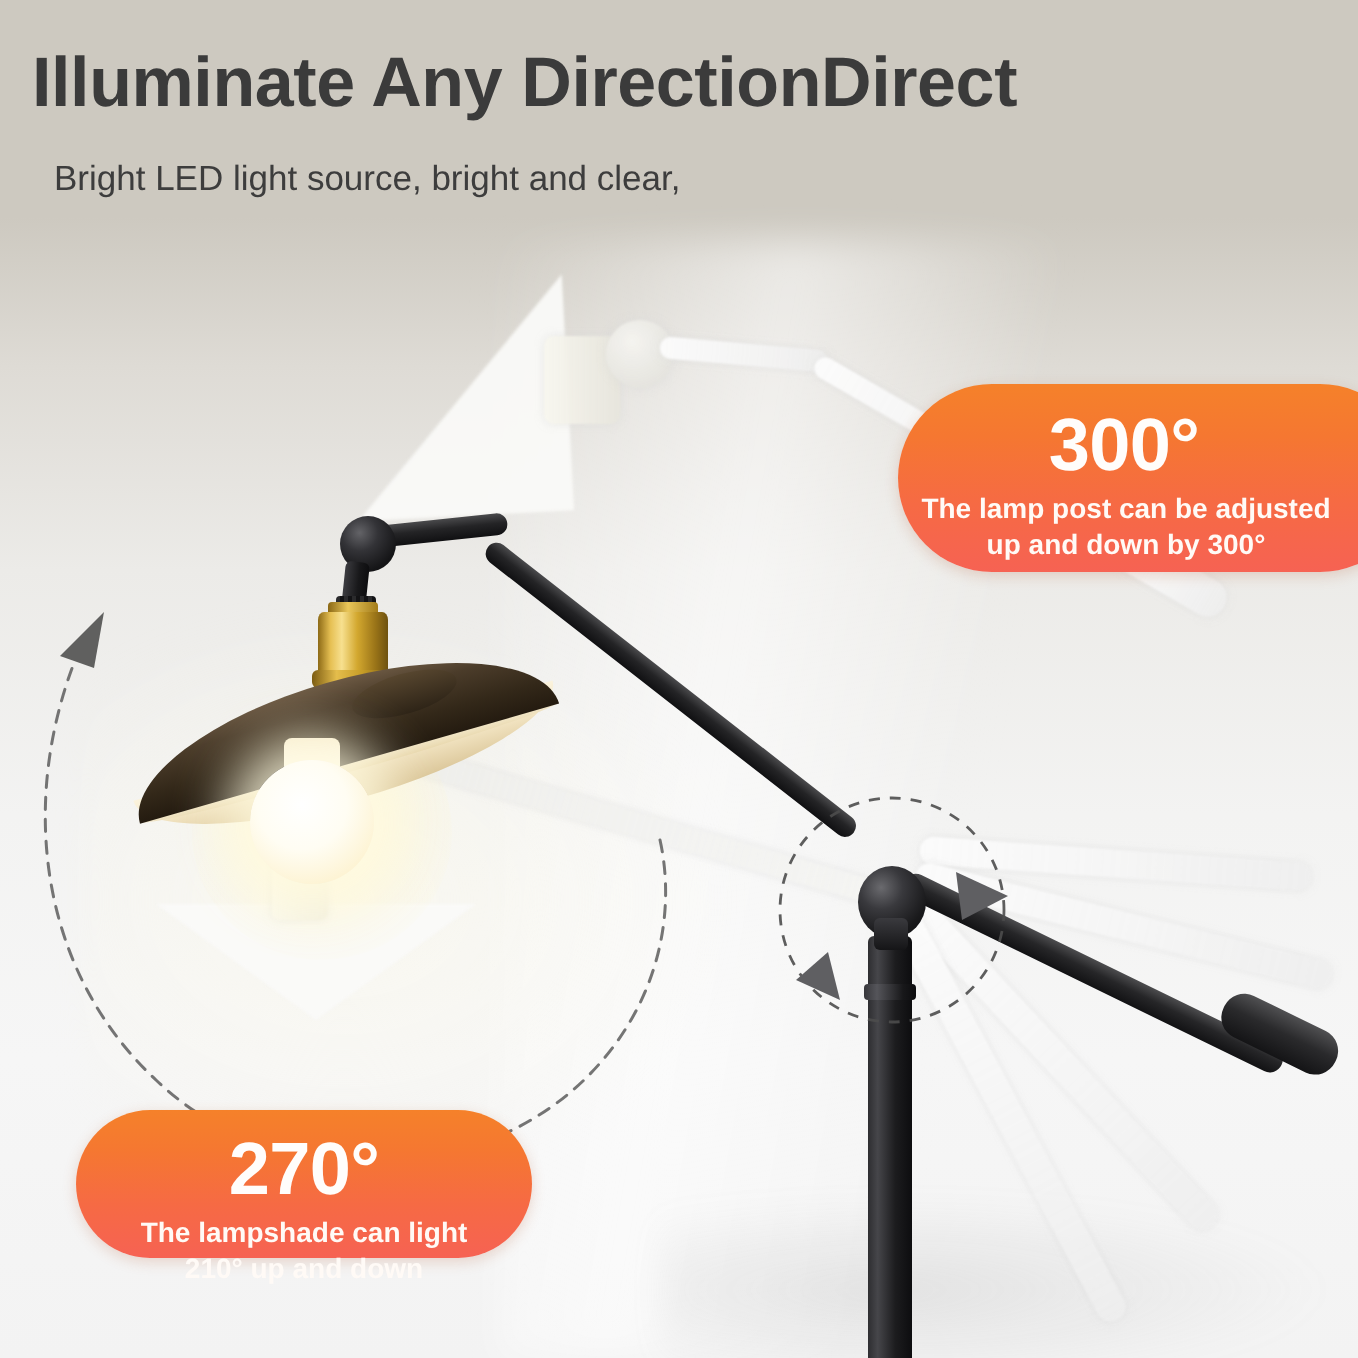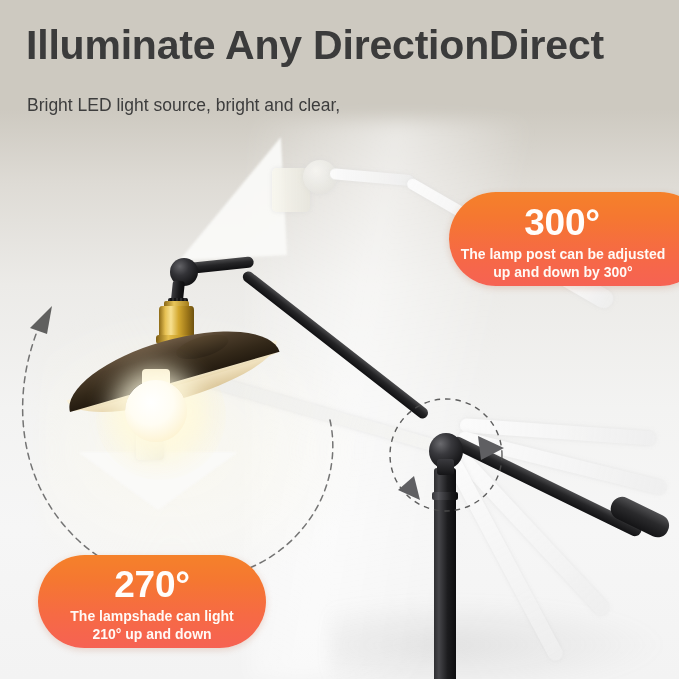--- a/index.html
+++ b/index.html
@@ -45,36 +45,36 @@
   #floor-shadow {
     left: 330px; top: 600px;
     width: 330px; height: 90px;
     background: radial-gradient(ellipse at 35% 50%, rgba(150,150,150,0.18) 0%, rgba(150,150,150,0) 72%);
     filter: blur(7px);
   }
 
   
   #title {
     position: absolute;
-    left: 26px; top: 22px;
-    font-size: 41px;
+    left: 16px; top: 22px;
+    font-size: 35px;
     font-weight: bold;
     letter-spacing: -0.2px;
     color: #3b3b3b;
     white-space: nowrap;
   }
   .subtitle-line {
     position: absolute;
     left: 27px;
     font-size: 17.5px;
     color: #3d3d3d;
     white-space: nowrap;
   }
   #subtitle-1 { top: 70px; }
-  #subtitle-2 { top: 95px; }
+  #subtitle-2 { top: 79px; }
 
   
   .ghost {
     position: absolute;
     pointer-events: none;
   }
   .ghost-arm {
     position: absolute;
     background: linear-gradient(90deg, rgba(252,252,252,0.95), rgba(238,238,238,0.82));
     border-radius: 6px;
@@ -301,21 +301,21 @@
   #badge-300 {
     left: 449px; top: 192px;
     width: 258px; height: 94px;
     padding-top: 12px;
     box-sizing: border-box;
   }
   #badge-300 .badge-value { margin-bottom: 5px; padding-right: 32px; }
   #badge-300 .badge-desc  { padding-right: 30px; }
   #badge-270 {
     left: 38px; top: 555px;
-    width: 228px; height: 93px;
+    width: 228px; height: 74px;
     padding-top: 11px;
     box-sizing: border-box;
   }
   #badge-270 .badge-value { margin-bottom: 5px; }
 </style>
 </head>
 <body>
 
 <div id="scene">
 

